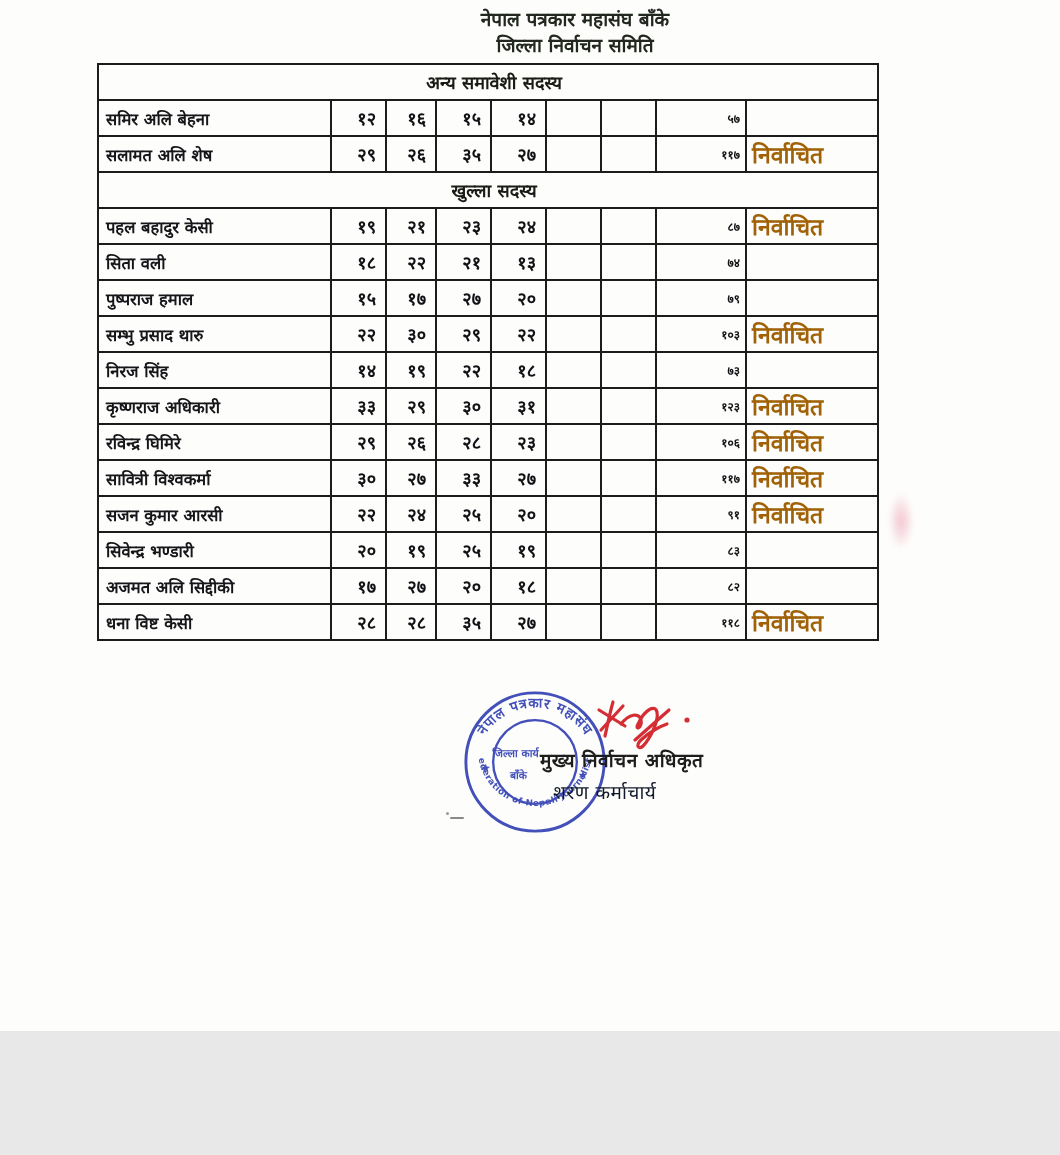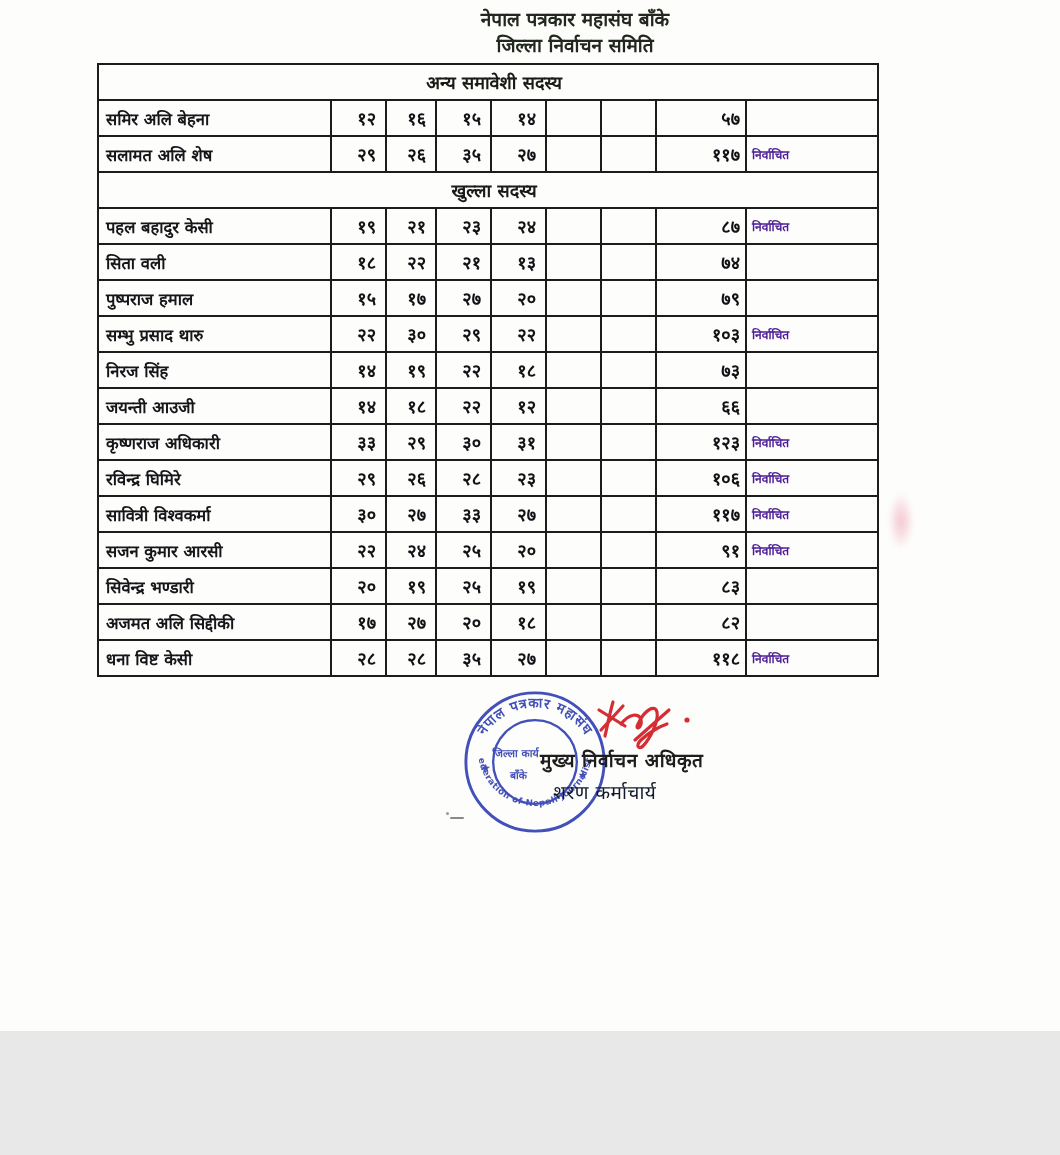--- a/index.html
+++ b/index.html
@@ -30,24 +30,24 @@
   td.section-header{
     text-align:center;font-size:18px;color:#1a1a16;padding-left:13px;
   }
   td.name-cell{
     text-align:left;padding-left:7px;font-size:16.5px;color:#16161a;margin-top:36px;
   }
   td.vote-cell{
     text-align:right;padding-right:9px;font-size:18px;color:#121216;
   }
   td.total-cell{
-    text-align:right;padding-right:5px;font-size:18px;color:#121216;font-family:Liberation Mono, monospace;
+    text-align:right;padding-right:5px;font-size:12px;color:#121216;font-family:Liberation Mono, monospace;
   }
   td.status-cell{
-    text-align:left;padding-left:5px;font-size:12px;color:#4c1d95;
+    text-align:left;padding-left:5px;font-size:23px;color:#a16207;
   }
   .stamp{
     position:absolute;left:462px;top:689px;width:146px;height:146px;
     opacity:.88;
   }
   .red-signature{
     position:absolute;left:595px;top:688px;width:110px;height:70px;
   }
   .officer-title{
     position:absolute;left:540px;top:747px;
@@ -168,31 +168,20 @@
         </tr>
         <tr>
           <td class="name-cell">निरज सिंह</td>
           <td class="vote-cell">१४</td>
           <td class="vote-cell">१९</td>
           <td class="vote-cell">२२</td>
           <td class="vote-cell">१८</td>
           <td class="empty-cell"></td>
           <td class="empty-cell"></td>
           <td class="total-cell">७३</td>
-          <td class="status-cell"></td>
-        </tr>
-        <tr>
-          <td class="name-cell">जयन्ती आउजी</td>
-          <td class="vote-cell">१४</td>
-          <td class="vote-cell">१८</td>
-          <td class="vote-cell">२२</td>
-          <td class="vote-cell">१२</td>
-          <td class="empty-cell"></td>
-          <td class="empty-cell"></td>
-          <td class="total-cell">६६</td>
           <td class="status-cell"></td>
         </tr>
         <tr>
           <td class="name-cell">कृष्णराज अधिकारी</td>
           <td class="vote-cell">३३</td>
           <td class="vote-cell">२९</td>
           <td class="vote-cell">३०</td>
           <td class="vote-cell">३१</td>
           <td class="empty-cell"></td>
           <td class="empty-cell"></td>

